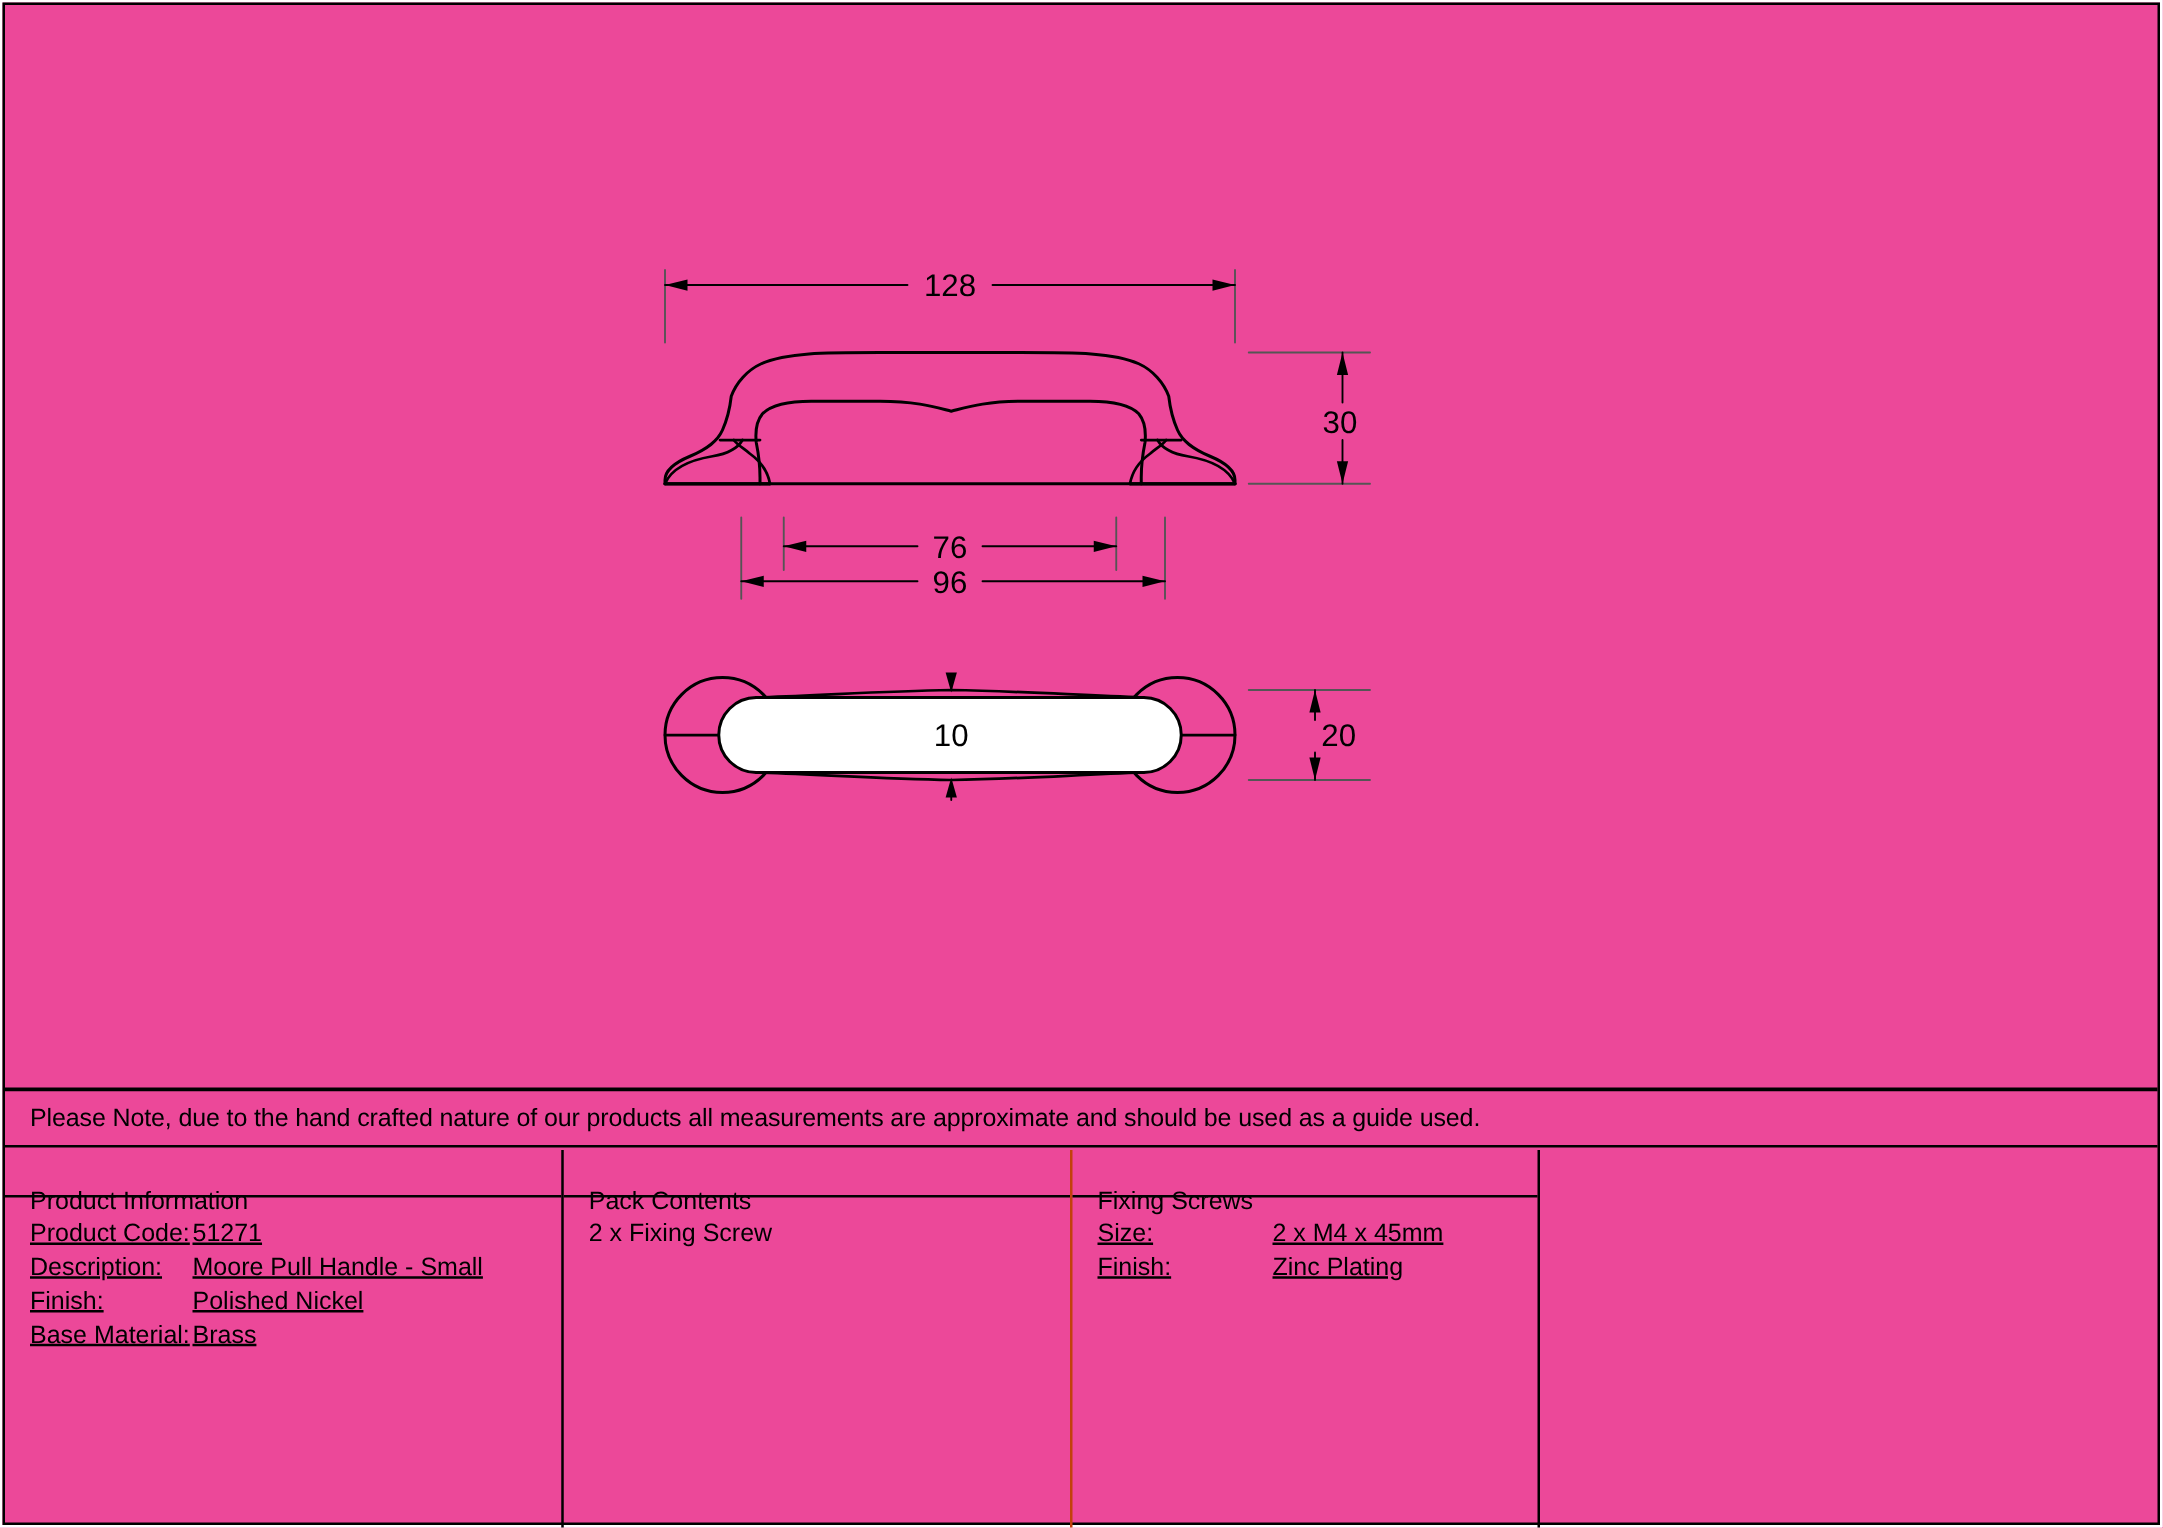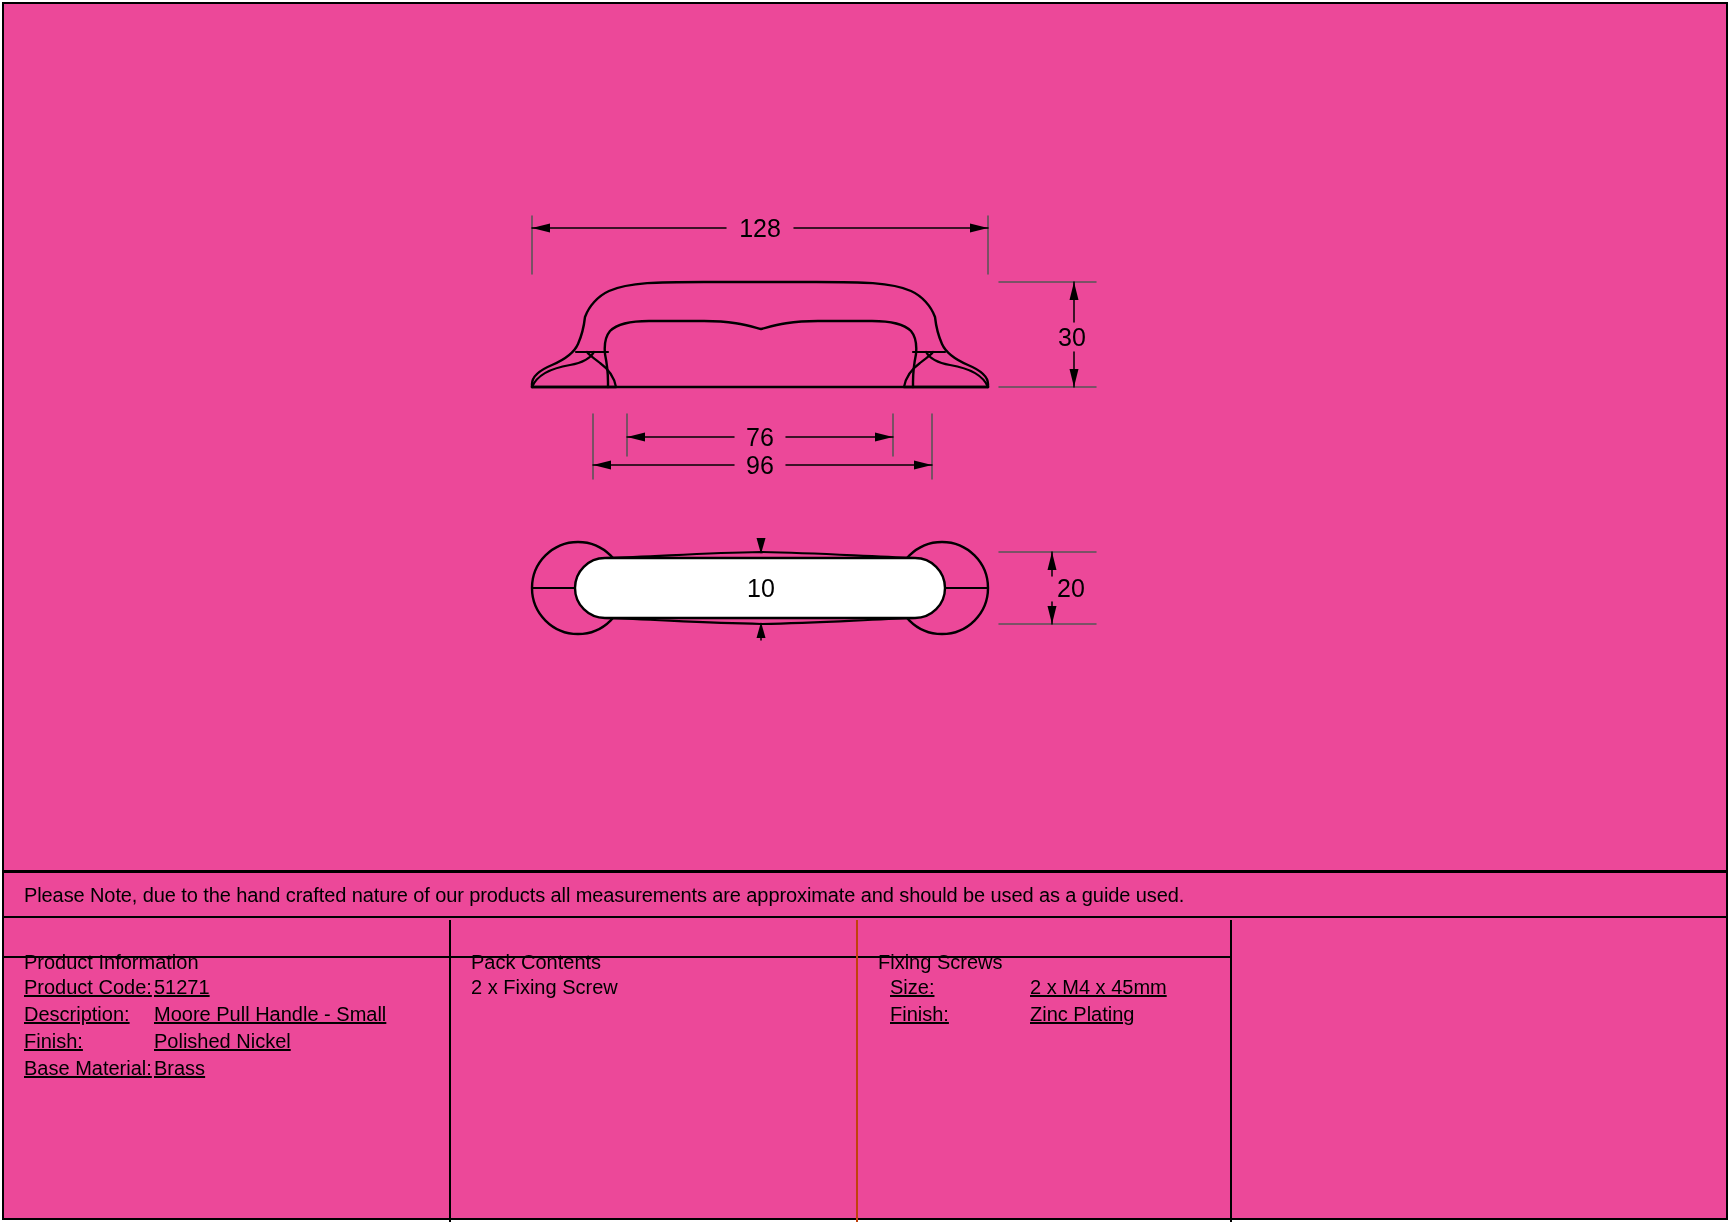--- a/index.html
+++ b/index.html
@@ -84,21 +84,21 @@
   .kvrow {
     display: flex;
     align-items: baseline;
     height: 27px;
     font-size: 20px;
     white-space: nowrap;
     text-decoration: underline;
   }
   .kvkey { width: 130px; flex: 0 0 130px; }
   .kvval { }
-  .screw .kvkey { width: 140px; flex: 0 0 140px; margin-left: 12px; }
+  .screw .kvkey { width: 140px; flex: 0 0 140px; }
   .plain-row {
     height: 27px;
     font-size: 20px;
     white-space: nowrap;
   }
 
   
   .col-logo .logo-wrap {
     position: absolute;
     left: 18px; bottom: 14px;

